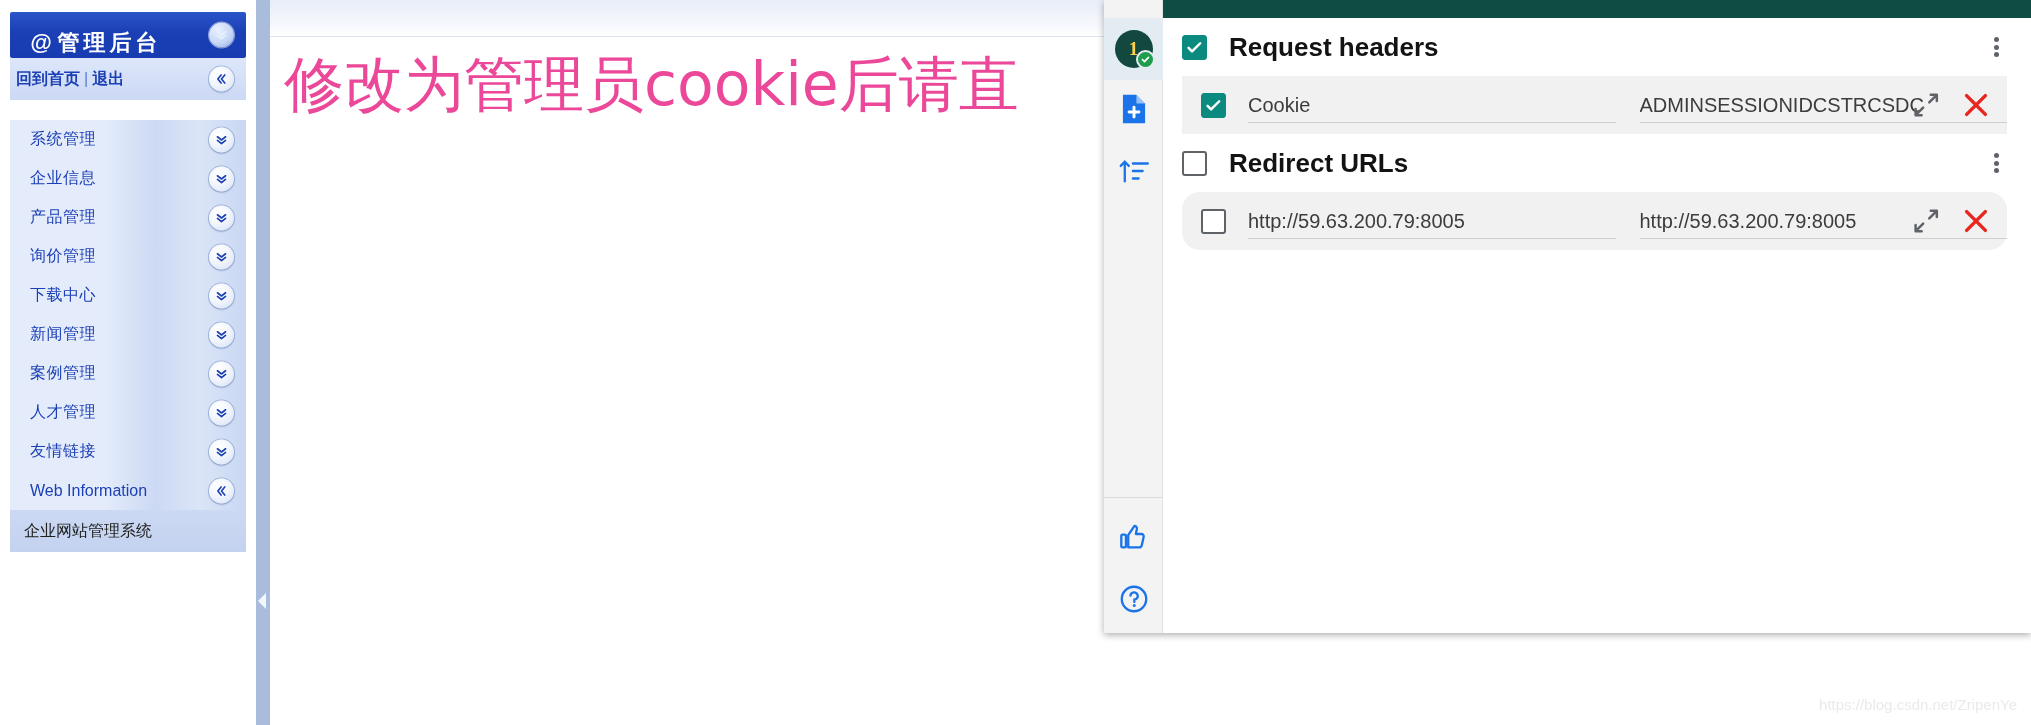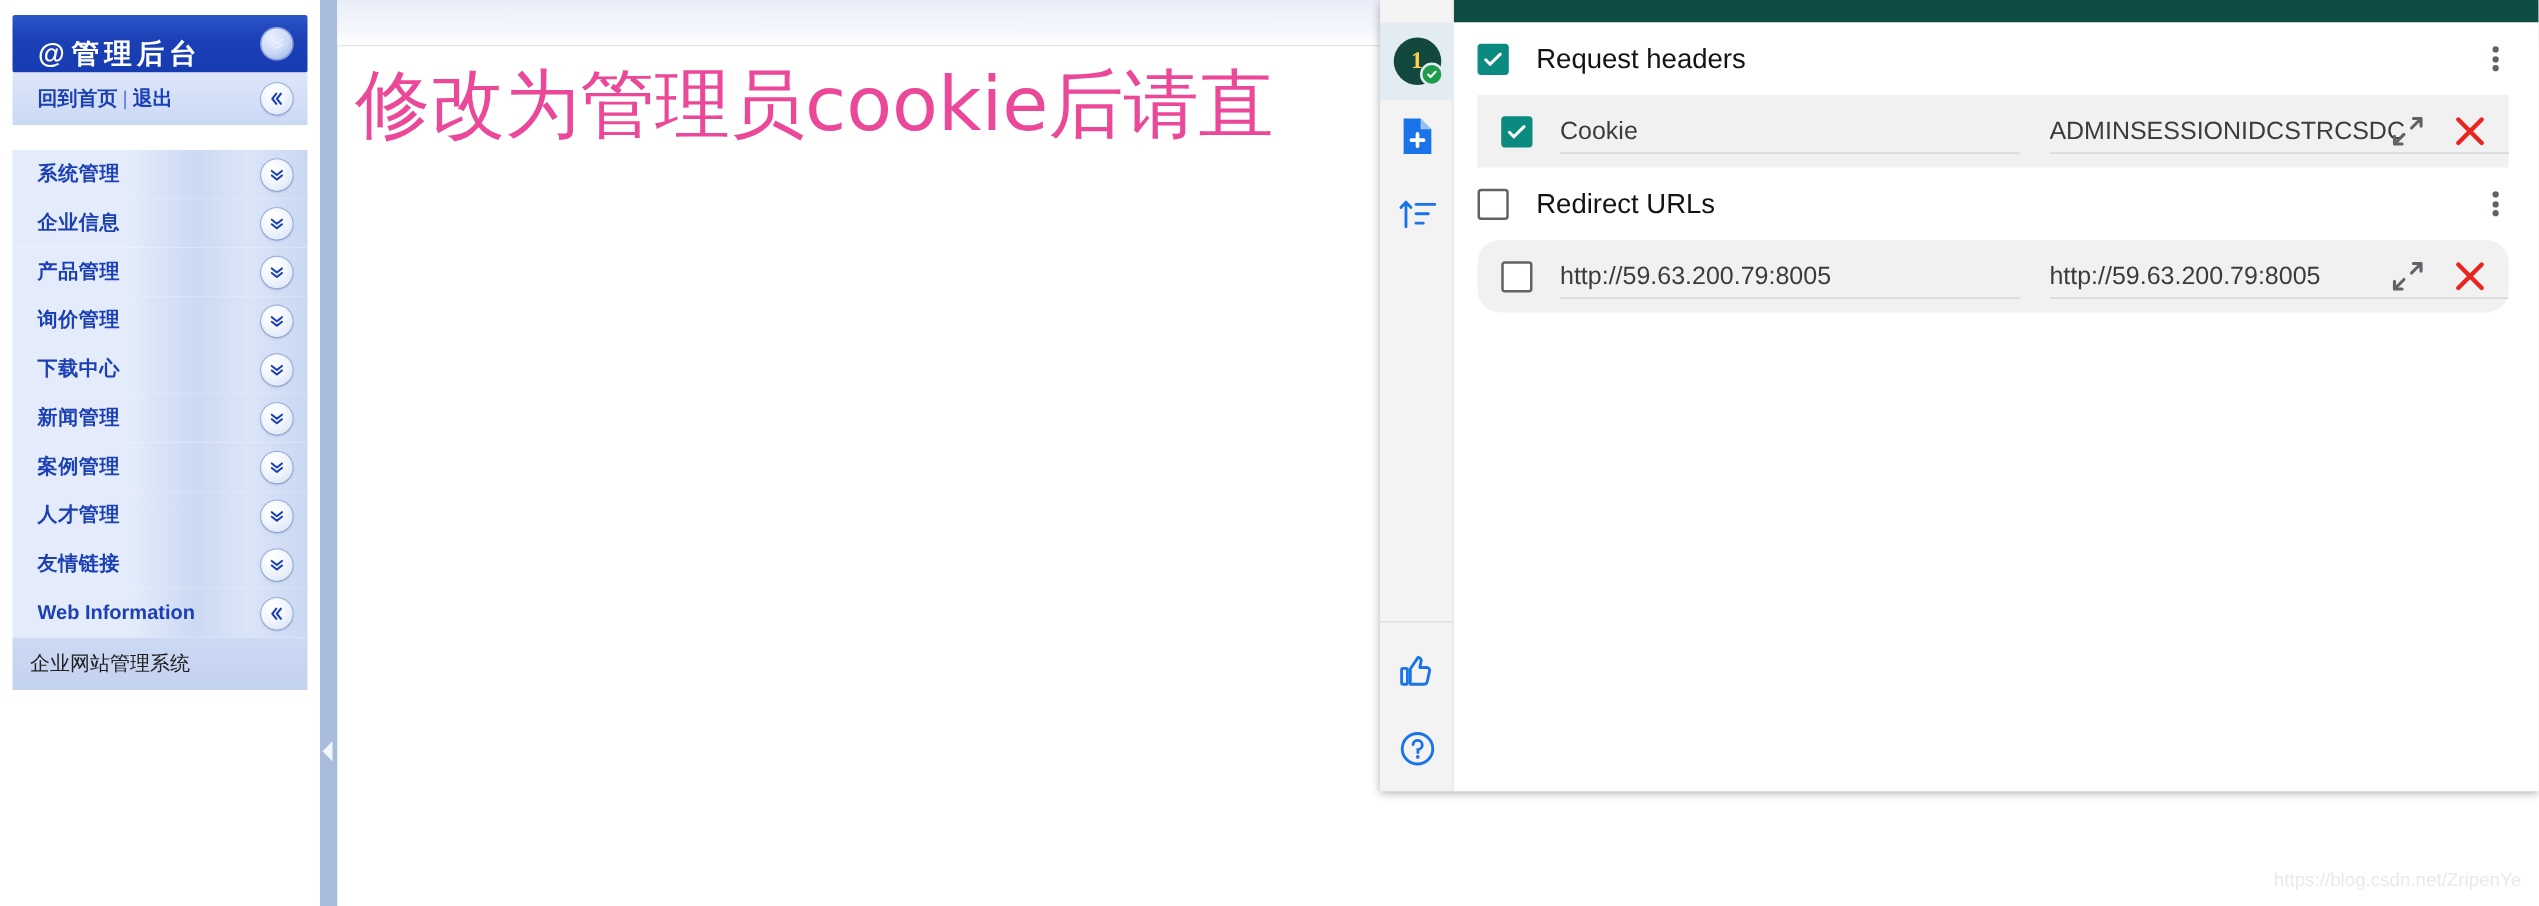--- a/index.html
+++ b/index.html
@@ -29,34 +29,34 @@
     color:#ffffff;font-size:22px;font-weight:bold;letter-spacing:4px;
     margin-left:20px;white-space:nowrap;
   }
   .sb-header-at{font-style:italic;font-weight:bold;margin-right:6px;letter-spacing:0;}
 
   .sb-subbar{
     position:relative;height:42px;width:236px;
     background:linear-gradient(to bottom,#dde6fa 0%,#ccd9f5 100%);
     display:flex;align-items:center;
   }
-  .sb-sub-links{margin-left:20px;font-size:16px;font-weight:bold;color:#1b3fb5;white-space:nowrap;}
+  .sb-sub-links{margin-left:6px;font-size:16px;font-weight:bold;color:#1b3fb5;white-space:nowrap;}
   .sb-sub-links a{color:#1b3fb5;text-decoration:none;}
   .sb-sub-sep{color:#5b7bd8;font-weight:normal;margin:0 4px;}
 
   .sb-gap{height:20px;width:236px;background:#ffffff;}
 
   .sb-menu{width:236px;}
   .sb-item{
     position:relative;height:39px;width:236px;
     background:linear-gradient(to right,#e4ecfb 0%,#e4ecfb 40%,#ccd9f3 62%,#dbe5f8 80%,#c9d7f2 100%);
     display:flex;align-items:center;
   }
   .sb-item-label{
-    margin-left:20px;font-size:16px;font-weight:bold;color:#1b3fb5;
+    margin-left:20px;font-size:16px;font-weight:normal;color:#1b3fb5;
     white-space:nowrap;letter-spacing:.5px;
   }
   .sb-item.latin .sb-item-label{letter-spacing:0;}
 
   .sb-footer{
     position:relative;height:42px;width:236px;
     background:linear-gradient(to bottom,#ccd9f3 0%,#c3d2f0 100%);
     display:flex;align-items:center;
   }
   .sb-footer-label{margin-left:14px;font-size:16px;color:#202020;}
@@ -142,21 +142,21 @@
   
   #ext-body{
     position:absolute;left:59px;top:18px;right:0;bottom:0;background:#ffffff;
   }
 
   .sec-header{
     display:flex;align-items:center;height:58px;padding:0 0 0 19px;box-sizing:border-box;
     position:relative;
   }
   .sec-title{
-    font-size:22px;font-weight:normal;color:#131313;margin-left:22px;white-space:nowrap;
+    font-size:26px;font-weight:bold;color:#131313;margin-left:22px;white-space:nowrap;
   }
   .kebab{
     position:absolute;right:24px;top:50%;transform:translateY(-50%);
     width:22px;height:26px;display:flex;flex-direction:column;
     align-items:center;justify-content:space-between;padding:3px 0;box-sizing:border-box;
     cursor:pointer;
   }
   .kebab i{display:block;width:5px;height:5px;border-radius:50%;background:#5f6368;}
 
   .cb{

